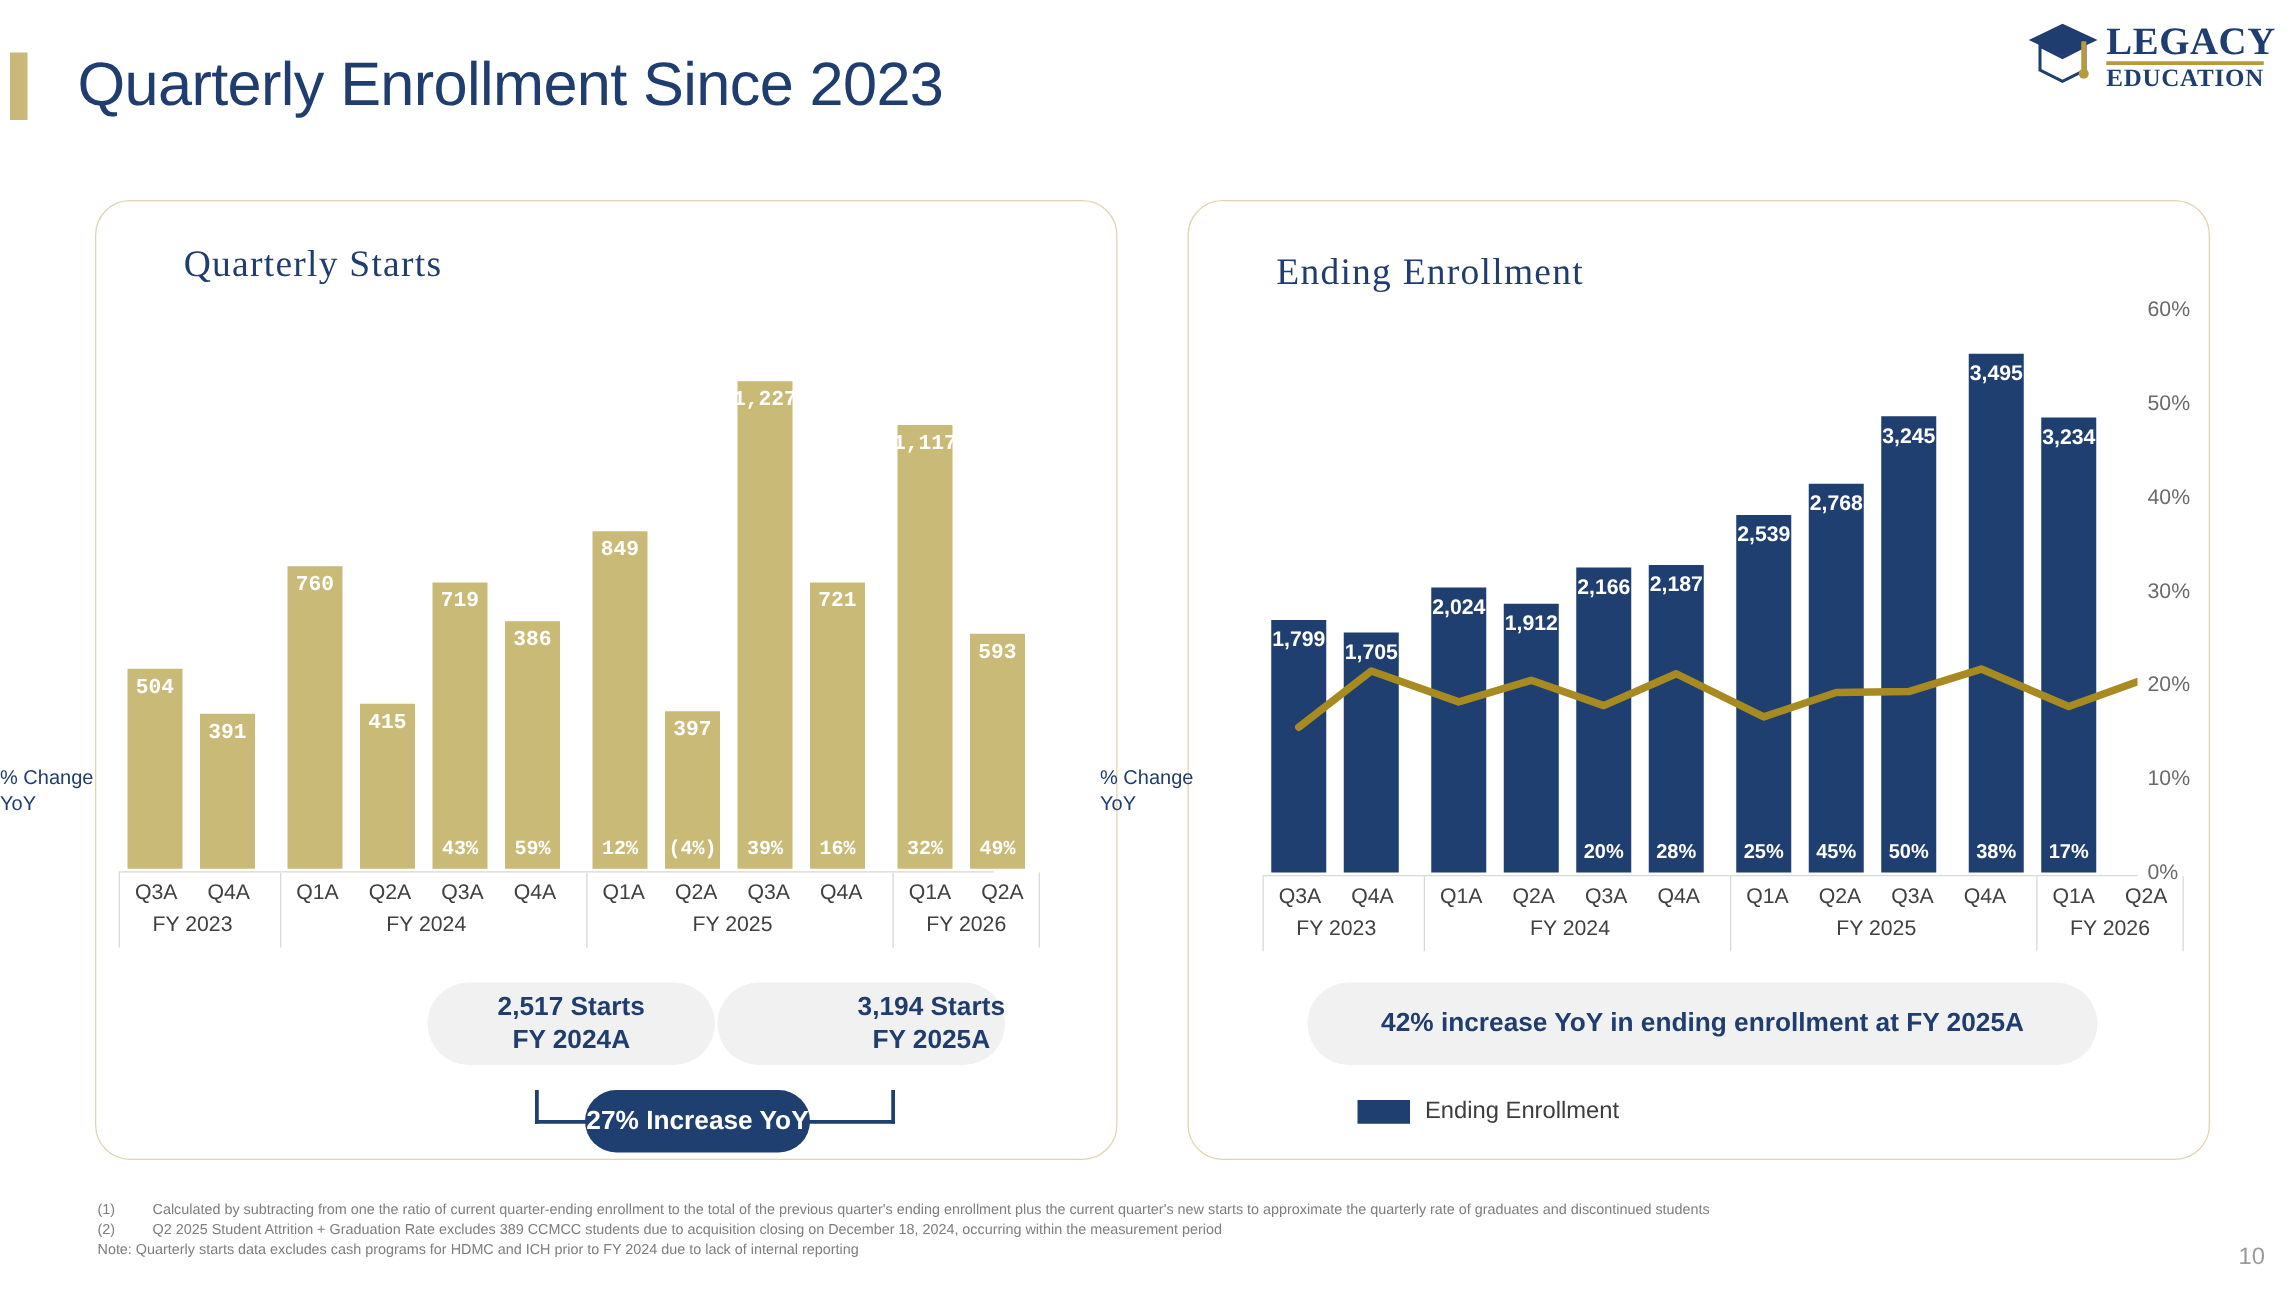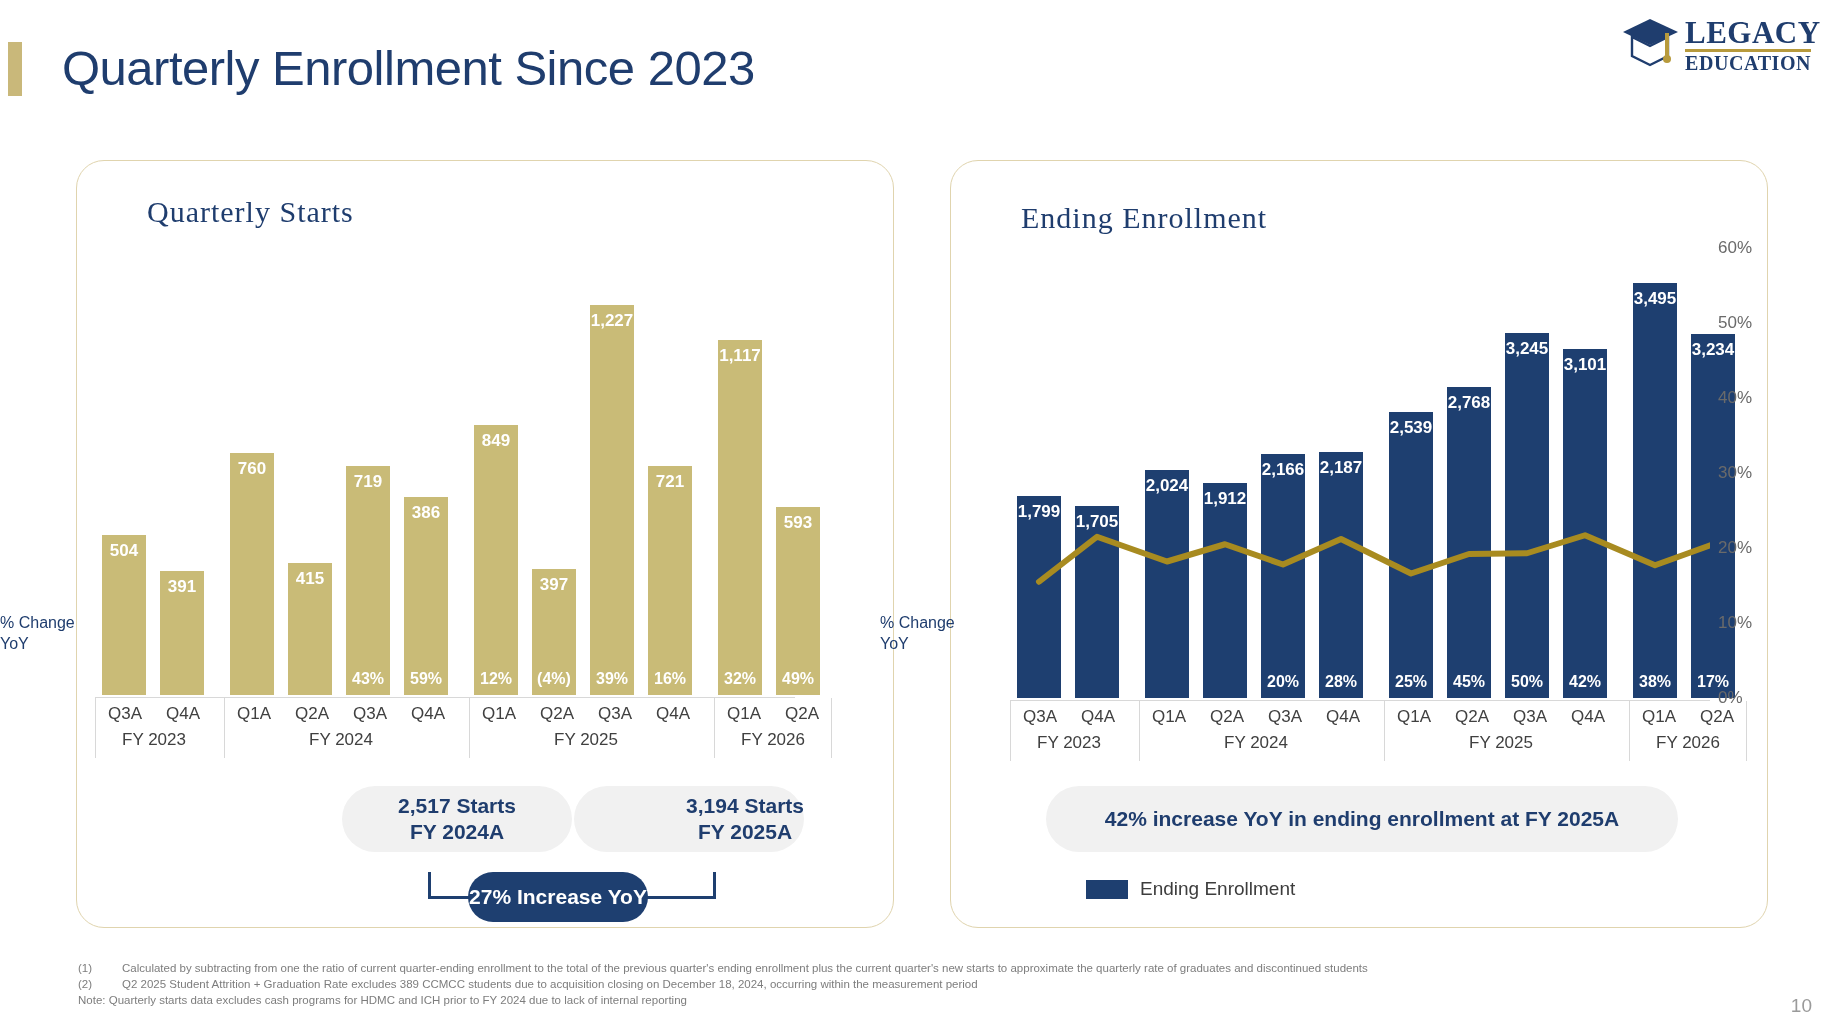--- a/index.html
+++ b/index.html
@@ -64,21 +64,21 @@
   .bar .val {
     position: absolute; top: 6px; left: 50%; transform: translateX(-50%);
     color: #ffffff; font-size: 17px; font-weight: 700; white-space: nowrap;
   }
   .bar .pct {
     position: absolute; bottom: 7px; left: 50%; transform: translateX(-50%);
     color: #ffffff; font-size: 16px; font-weight: 700; white-space: nowrap;
   }
   .bar.gold { background: #c9bb77; }
   .bar.navy { background: #1e3f70; }
-  .bar.gold .val, .bar.gold .pct { color:#ffffff; }
+  .bar.gold .val, .bar.gold .pct { color:#ffffff;font-family:Liberation Mono, monospace; }
 
   
   .axis { position: absolute; }
   #axis-left  { left: 95px;  top: 697px; width: 700px; }
   #axis-right { left: 1010px; top: 700px; width: 700px; }
   .axis-top-line { height: 1px; background: #d8d8d8; }
   .axis-row { display: flex; position: relative; }
   .q-cell { text-align:center; font-size: 17px; color: #404040; padding: 6px 0 4px; }
   .fy-cell { text-align:center; font-size: 17px; color: #404040; padding: 2px 0 8px; }
   .fy-grp { position: relative; border-left: 1px solid #d8d8d8; }
@@ -360,26 +360,20 @@
               <span class="val">2,768</span>
               <span class="pct">45%</span>
             </div>
           </div>
           <div class="bar-slot" style="width: 58px;">
             <div class="bar navy" style="height: 365px;">
               <span class="val">3,245</span>
               <span class="pct">50%</span>
             </div>
           </div>
-          <div class="bar-slot" style="width: 58px;">
-            <div class="bar navy" style="height: 349px;">
-              <span class="val">3,101</span>
-              <span class="pct">42%</span>
-            </div>
-          </div>
         </div>
         <div class="group" style="margin-left: 12px;">
           <div class="bar-slot" style="width: 58px;">
             <div class="bar navy" style="height: 415px;">
               <span class="val">3,495</span>
               <span class="pct">38%</span>
             </div>
           </div>
           <div class="bar-slot" style="width: 58px;">
             <div class="bar navy" style="height: 364px;">

